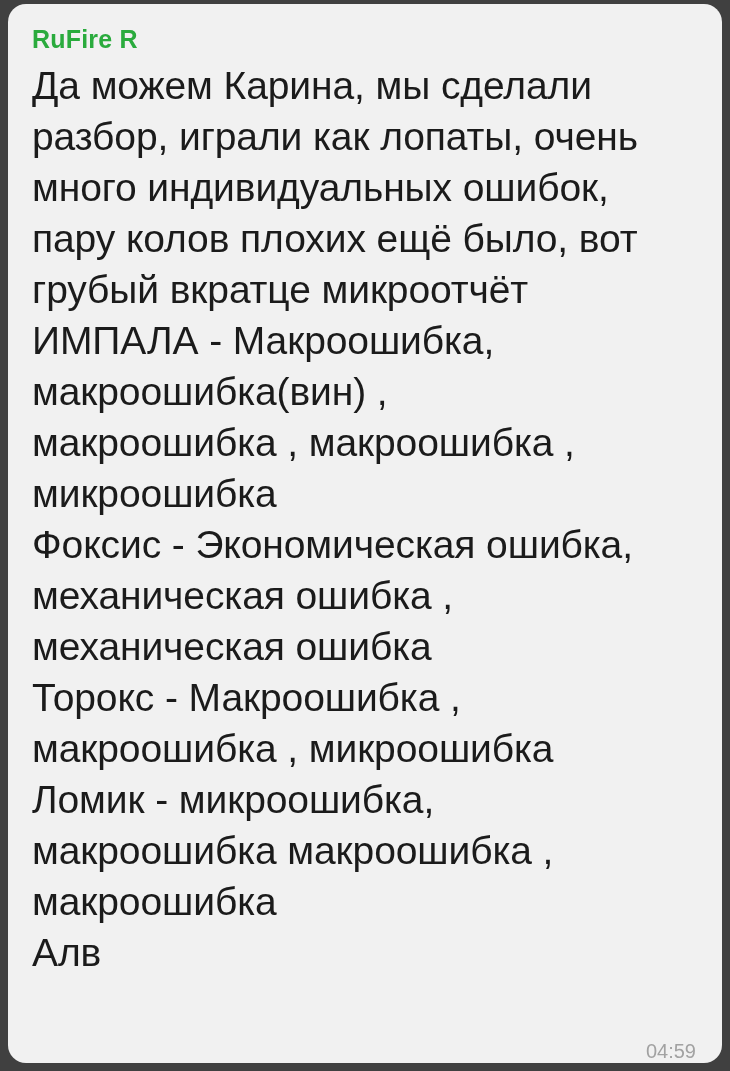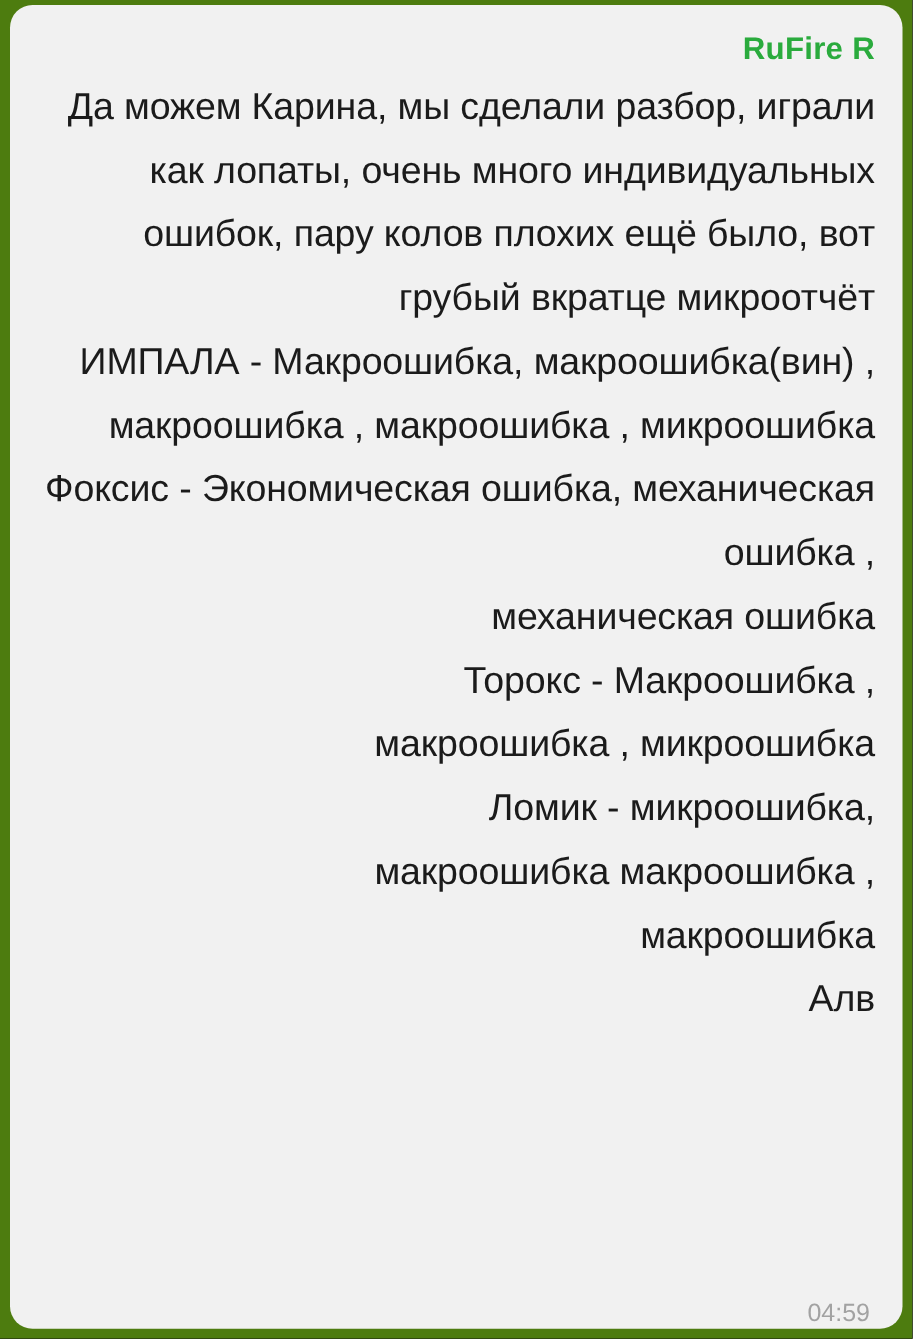--- a/index.html
+++ b/index.html
@@ -11,22 +11,21 @@
     width: 730px;
     height: 1071px;
     overflow: hidden;
     font-family: "Liberation Sans", sans-serif;
   }
 
   .screen {
     position: relative;
     width: 730px;
     height: 1071px;
-    background: #4d7c0f;
-    text-align: right;
+    background: #404040;
   }
 
   .message-bubble {
     position: absolute;
     left: 8px;
     top: 4px;
     width: 714px;
     height: 1059px;
     background: #f1f1f1;
     border-radius: 18px;
@@ -39,21 +38,21 @@
     color: #2aab3d;
     font-size: 25px;
     font-weight: bold;
     line-height: 30px;
     margin-bottom: 6px;
     letter-spacing: 0.2px;
   }
 
   .message-text {
     color: #1b1b1b;
-    font-size: 30px;
+    font-size: 39px;
     line-height: 51px;
     white-space: pre-wrap;
     word-wrap: break-word;
     letter-spacing: -0.1px;
   }
 
   .timestamp {
     position: absolute;
     right: 26px;
     bottom: 0;

